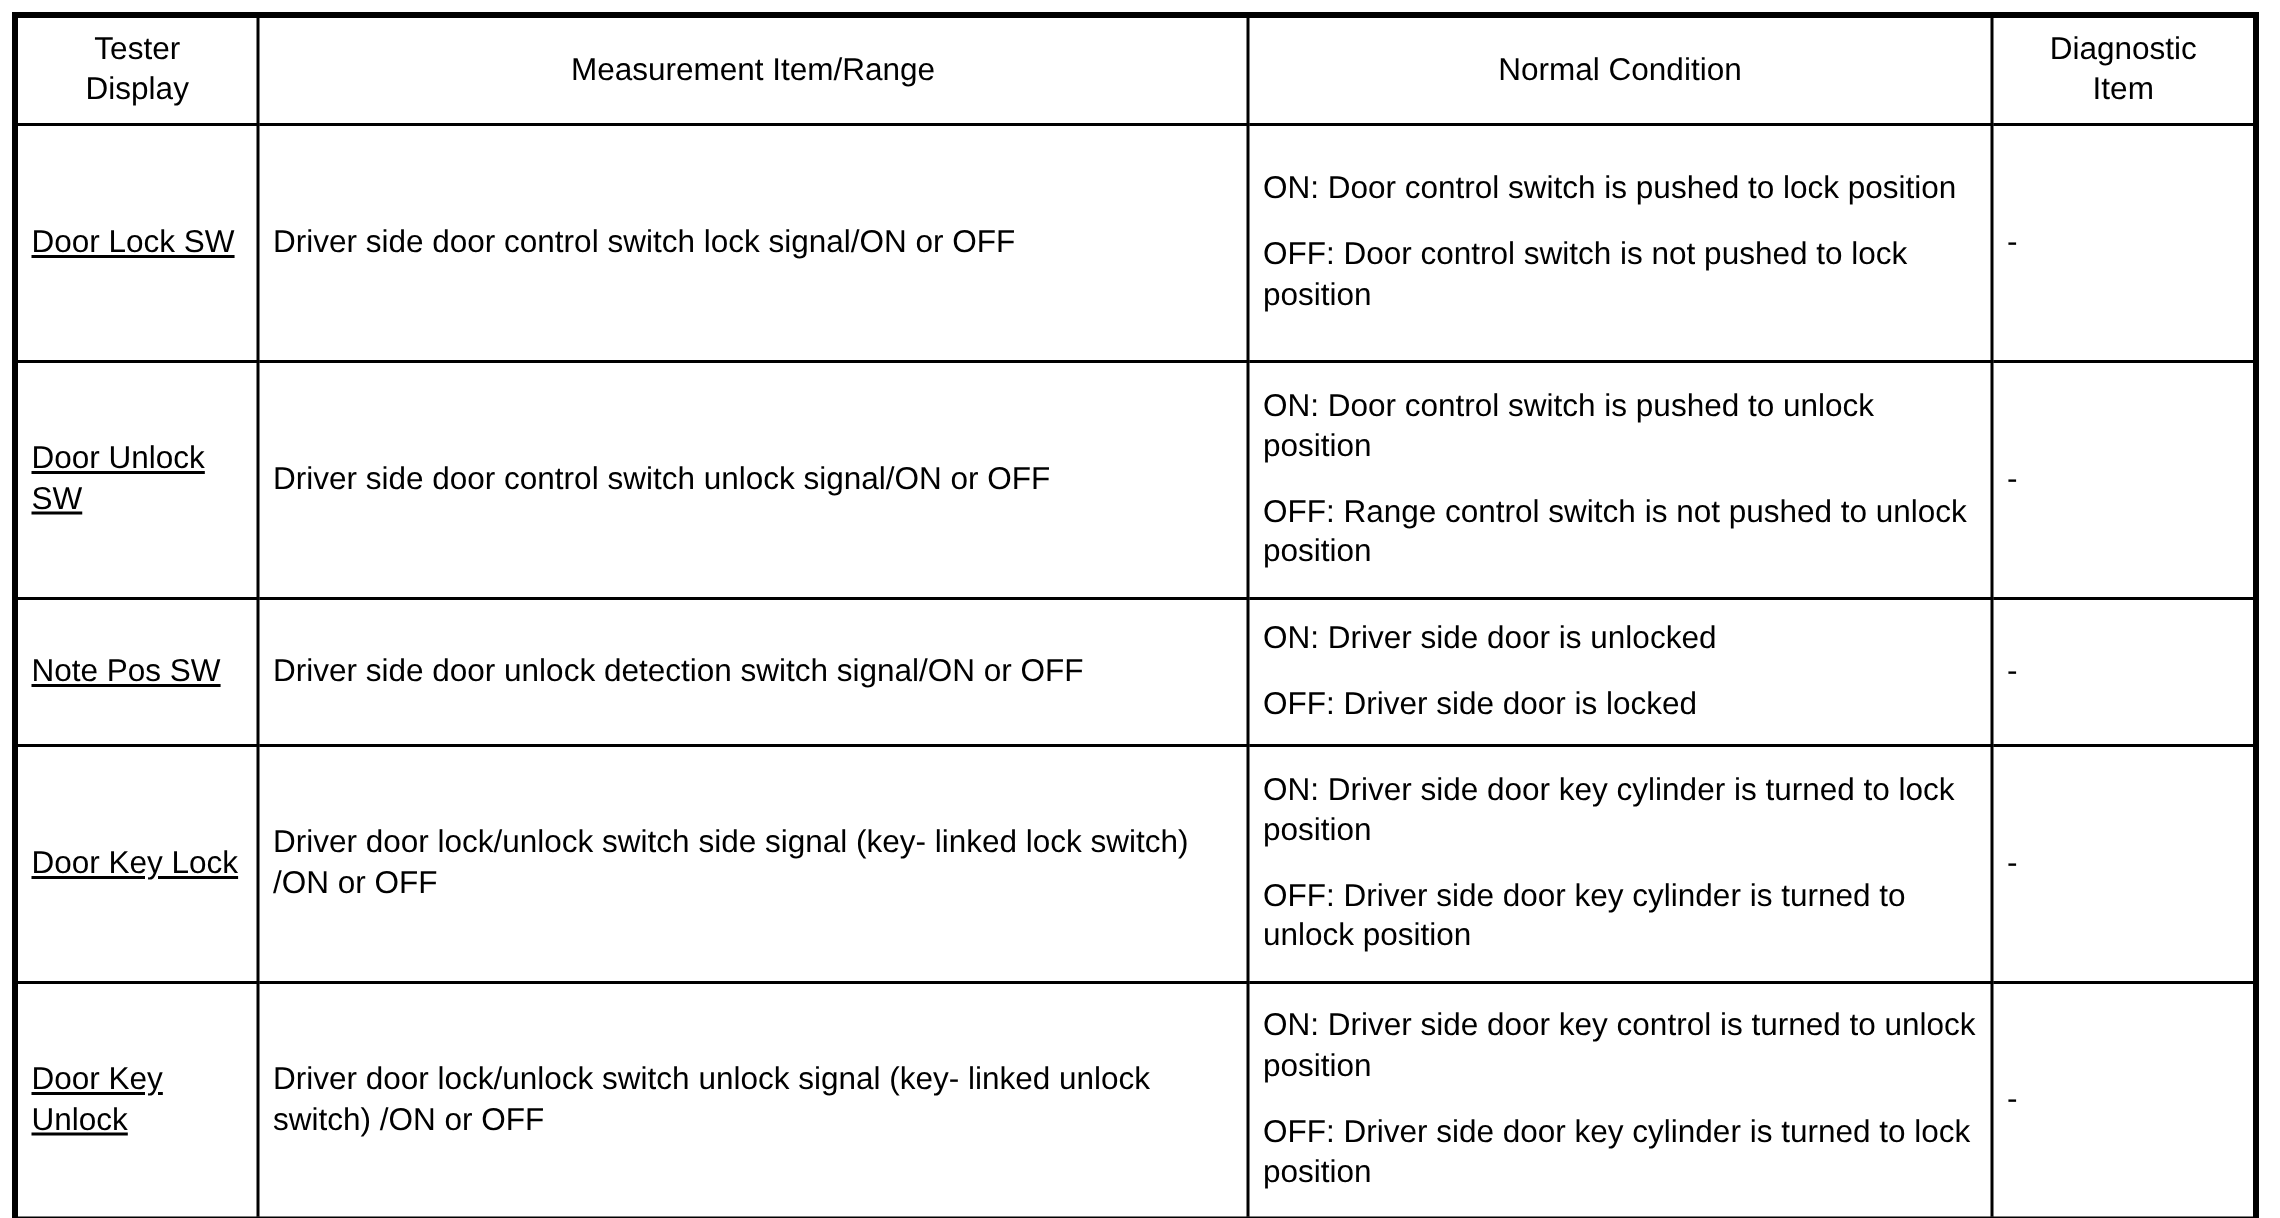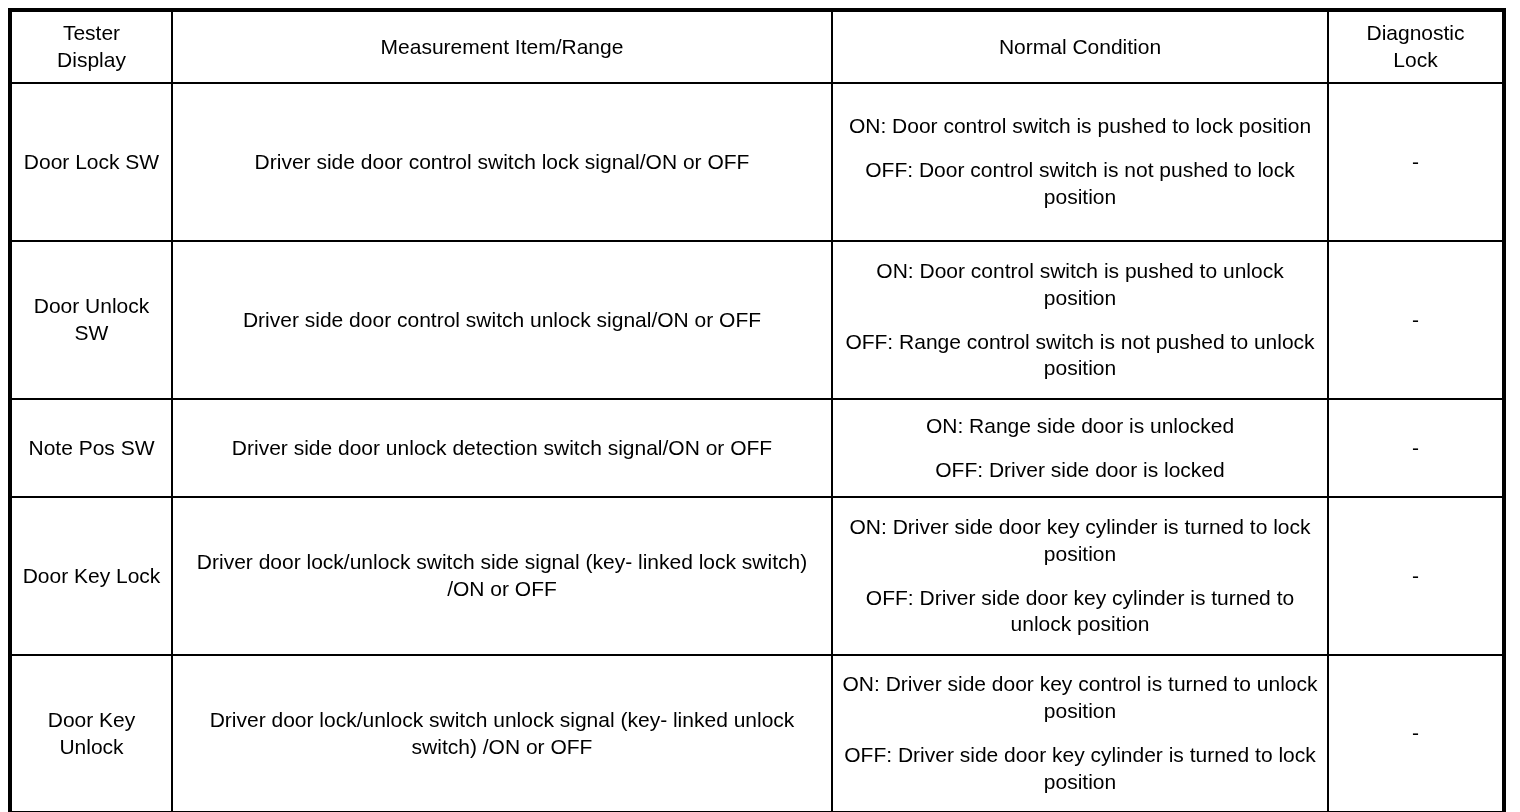--- a/index.html
+++ b/index.html
@@ -38,36 +38,37 @@
   table.spec-table col.c-note     { width: 176px; }
 
   table.spec-table th,
   table.spec-table td {
     border: 2px solid #000000;
     vertical-align: middle;
     padding: 6px 9px;
     font-size: 21px;
     line-height: 1.28;
     font-weight: normal;
-    text-align: center;
+    text-align: left;
   }
 
   thead th {
     font-weight: bold;
     font-size: 22px;
     height: 58px;
     padding-top: 4px;
     padding-bottom: 4px;
   }
   thead th.center { text-align: center; }
   thead th.left   { text-align: center; margin-left: 24px; }
 
   td.tester-cell {
     font-size: 21px;
     line-height: 1.3;
+    text-decoration: underline;
   }
   td.measure-cell {
     font-size: 21px;
     line-height: 1.3;
   }
   td.normal-cell {
     font-size: 21px;
     line-height: 1.32;
     padding-top: 9px;
     padding-bottom: 9px;
@@ -99,21 +100,21 @@
     <thead>
       <tr>
         <th class="center">
           <span>Tester</span><br>
           <span>Display</span>
         </th>
         <th class="left">Measurement Item/Range</th>
         <th class="left">Normal Condition</th>
         <th class="center">
           <span>Diagnostic</span><br>
-          <span>Lock</span>
+          <span>Item</span>
         </th>
       </tr>
     </thead>
 
     <tbody>
 
       <tr class="r-tall">
         <td class="tester-cell">Door Lock SW</td>
         <td class="measure-cell">Driver side door control switch lock signal/ON or OFF</td>
         <td class="normal-cell">
@@ -132,21 +133,21 @@
           <span class="cond-gap"></span>
           <span class="cond-line">OFF: Range control switch is not pushed to unlock position</span>
         </td>
         <td class="note-cell">-</td>
       </tr>
 
       <tr class="r-short">
         <td class="tester-cell">Note Pos SW</td>
         <td class="measure-cell">Driver side door unlock detection switch signal/ON or OFF</td>
         <td class="normal-cell">
-          <span class="cond-line">ON: Range side door is unlocked</span>
+          <span class="cond-line">ON: Driver side door is unlocked</span>
           <span class="cond-gap"></span>
           <span class="cond-line">OFF: Driver side door is locked</span>
         </td>
         <td class="note-cell">-</td>
       </tr>
 
       <tr class="r-tall">
         <td class="tester-cell">Door Key Lock</td>
         <td class="measure-cell">Driver door lock/unlock switch side signal (key- linked lock switch) /ON or OFF</td>
         <td class="normal-cell">

